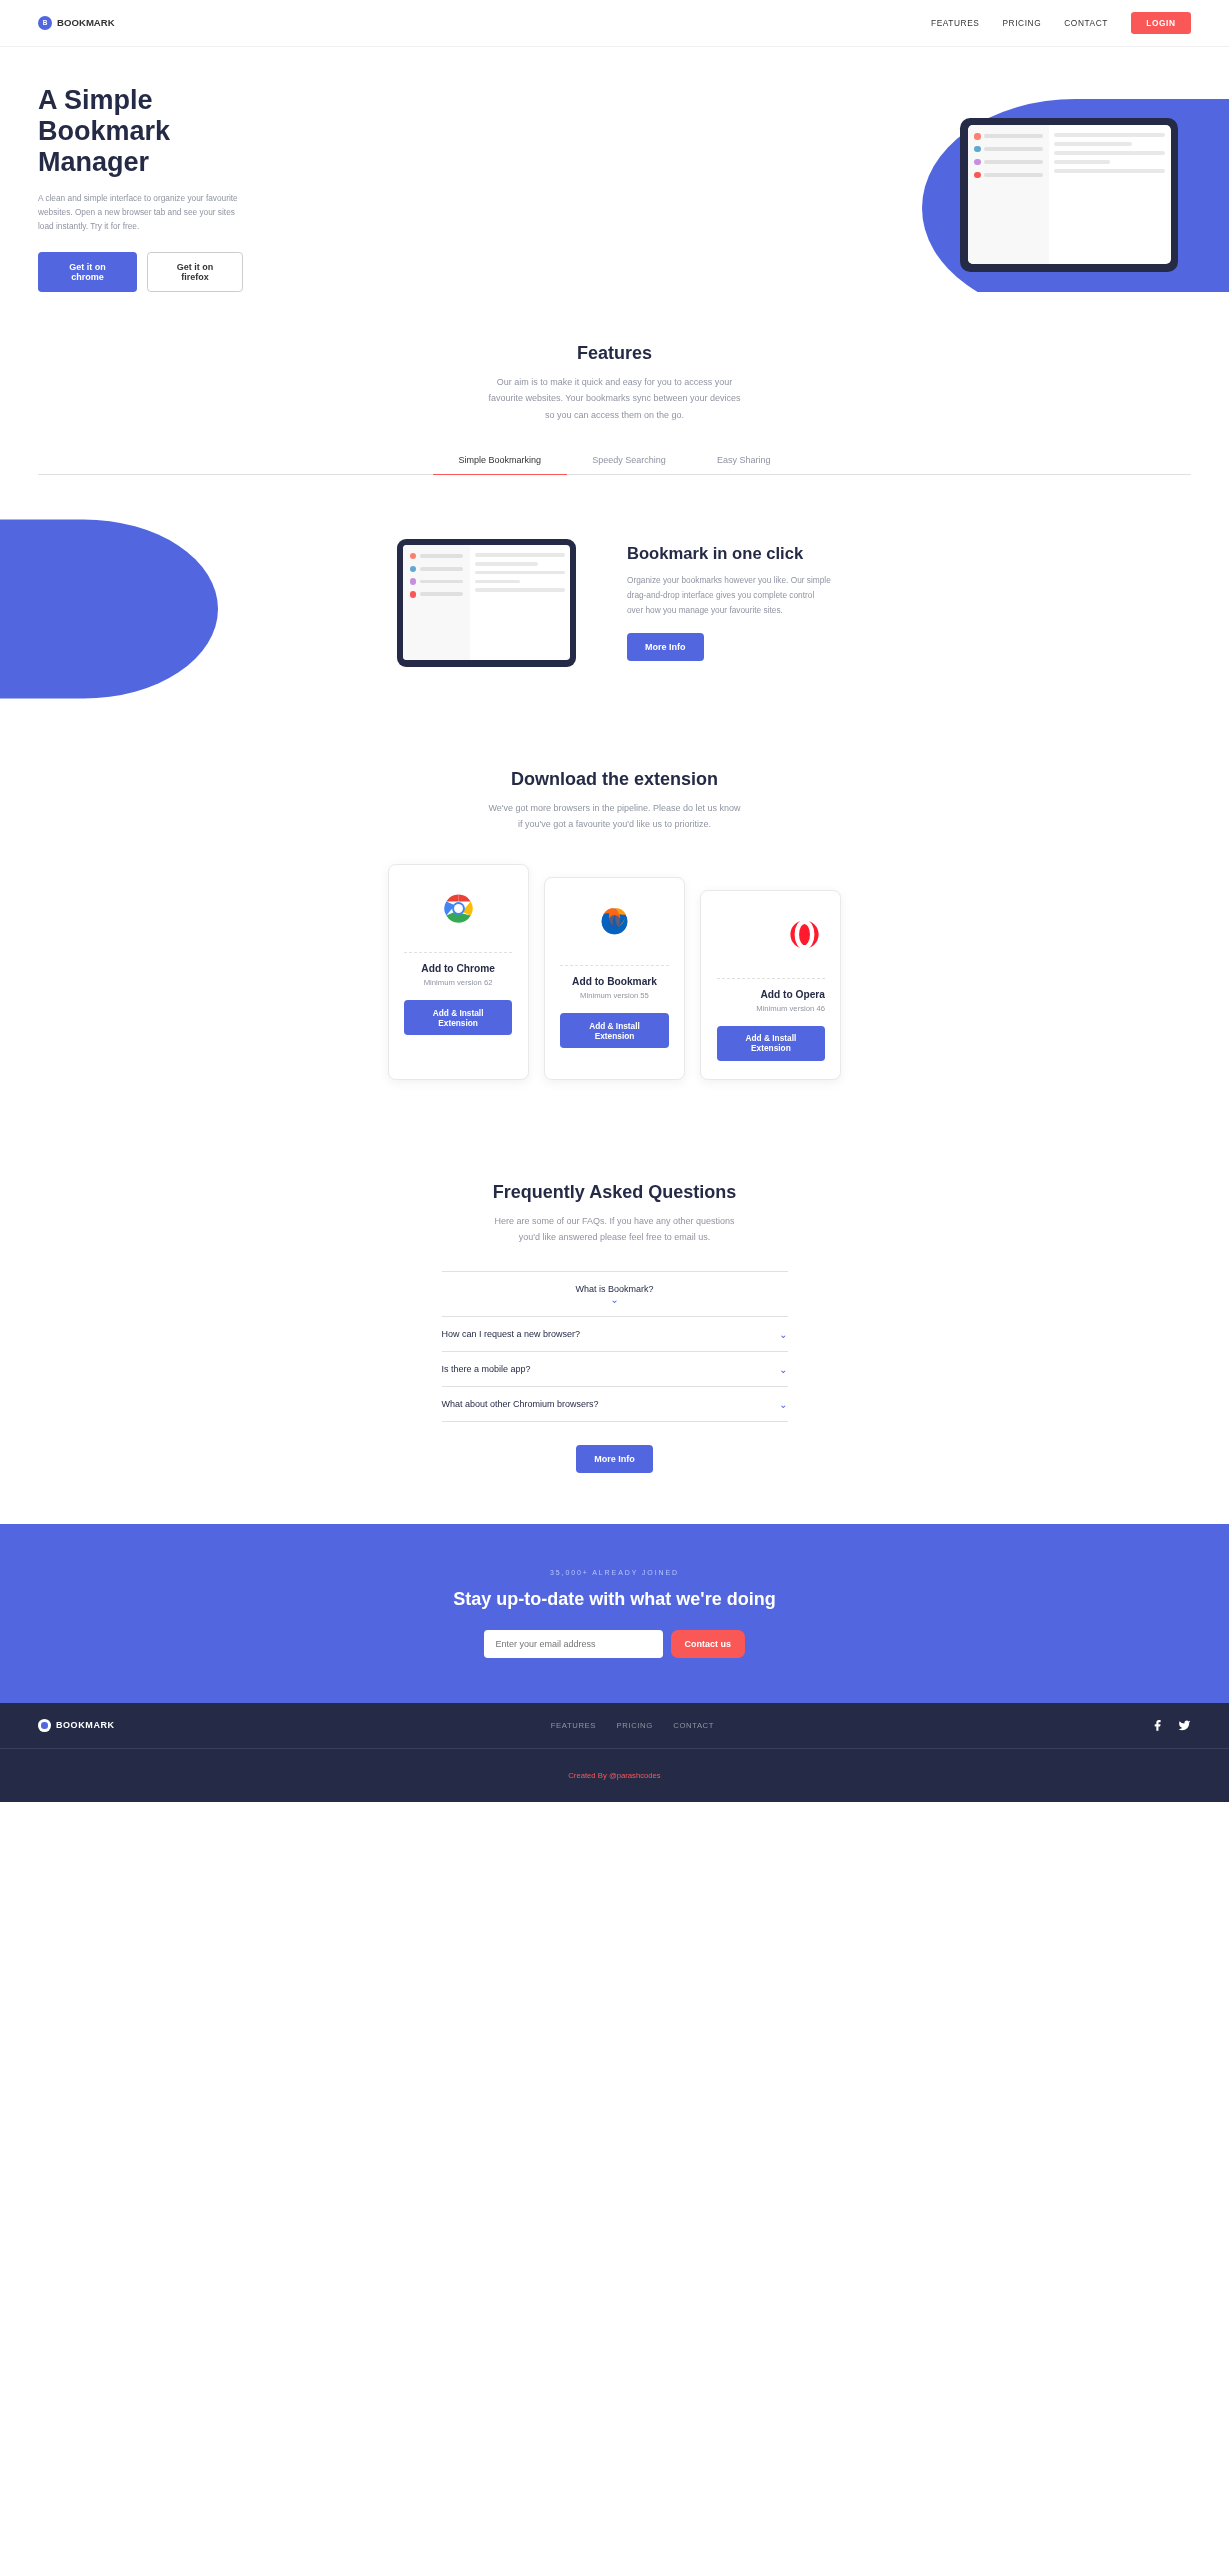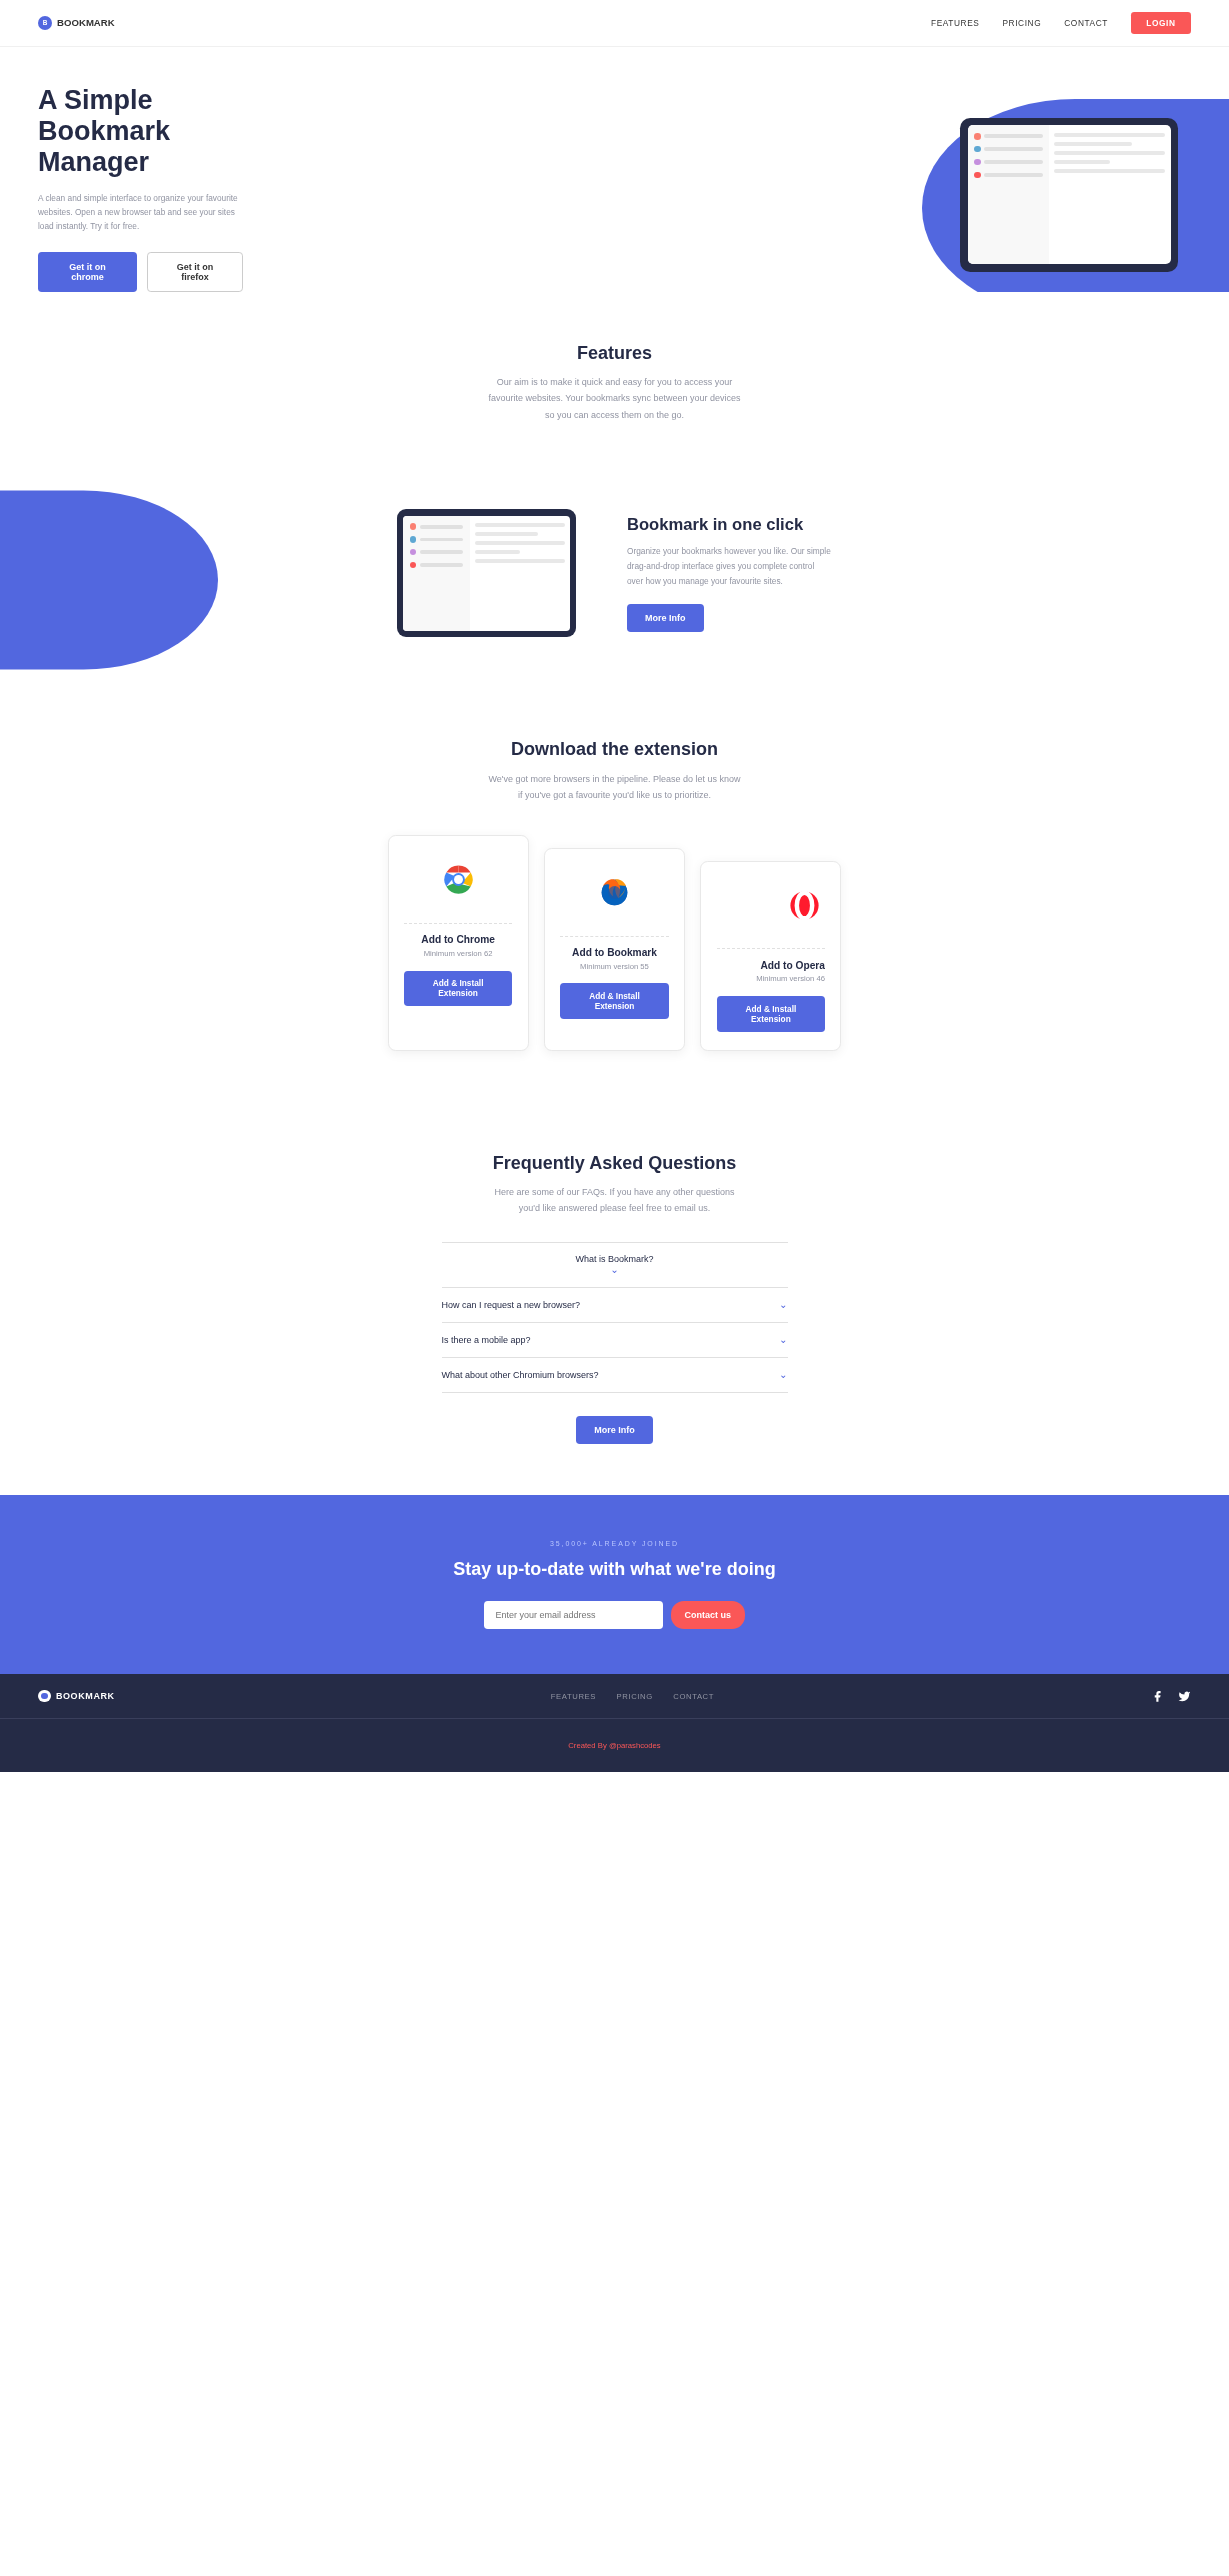--- a/index.html
+++ b/index.html
@@ -120,21 +120,21 @@
     .faq-question { font-size: 9px; color: #252b46; font-weight: 500; }
     .faq-chevron { color: #5267df; font-size: 10.2px; }
     .faq-more-btn { background: #5267df; color: #fff; border: none; padding: 9px 18px; border-radius: 3.8px; font-size: 9px; font-weight: 600; cursor: pointer; }
 
     
     .newsletter-section { background: #5267df; padding: 45px 38px; text-align: center; }
     .newsletter-badge { font-size: 7px; letter-spacing: 1.9px; color: #b8c5ff; text-transform: uppercase; margin-bottom: 11.5px; }
     .newsletter-title { font-size: 18px; font-weight: 700; color: #fff; margin-bottom: 19px; line-height: 1.3; }
     .newsletter-form { display: flex; justify-content: center; gap: 7.7px; }
     .newsletter-input { padding: 9px 11.5px; border: none; border-radius: 3.8px; font-size: 9px; width: 179px; outline: none; }
-    .newsletter-btn { background: #fa5757; color: #fff; border: none; padding: 9px 14px; border-radius: 13px; font-size: 9px; font-weight: 600; cursor: pointer; white-space: nowrap; text-align: right; }
+    .newsletter-btn { background: #fa5757; color: #fff; border: none; padding: 9px 14px; border-radius: 7px; font-size: 9px; font-weight: 600; cursor: pointer; white-space: nowrap; text-align: right; }
 
     
     footer { background: #252b46; padding: 15.4px 38px; display: flex; align-items: center; justify-content: space-between; }
     .footer-logo { display: flex; align-items: center; gap: 5.1px; }
     .footer-logo-icon { width: 12.8px; height: 12.8px; background: #fff; border-radius: 50%; display: flex; align-items: center; justify-content: center; }
     .footer-logo-dot { width: 6.4px; height: 6.4px; background: #5267df; border-radius: 50%; }
     .footer-logo-text { color: #fff; font-weight: 700; font-size: 9px; letter-spacing: 0.6px; }
     .footer-links { display: flex; gap: 20.5px; }
     .footer-links a { text-decoration: none; color: #9194a2; font-size: 7.7px; letter-spacing: 0.6px; text-transform: uppercase; }
     .footer-social { display: flex; gap: 12.8px; }
@@ -200,20 +200,25 @@
           <div class="tablet-content-line"></div>
         </div>
       </div>
     </div>
   </div>
 </section>
 
 <section class="features-section">
   <h2 class="section-title">Features</h2>
   <p class="section-subtitle">Our aim is to make it quick and easy for you to access your favourite websites. Your bookmarks sync between your devices so you can access them on the go.</p>
+  <div class="feature-tabs">
+    <div class="feature-tab active">Simple Bookmarking</div>
+    <div class="feature-tab">Speedy Searching</div>
+    <div class="feature-tab">Easy Sharing</div>
+  </div>
 </section>
 
 <section class="bookmark-section">
   <div class="bookmark-bg-blob"></div>
   <div class="bookmark-mockup">
     <div class="bookmark-mockup-screen">
       <div class="tablet-sidebar">
         <div class="tablet-sidebar-item">
             <div class="tablet-dot" style="background:#fa8072"></div>
             <div class="tablet-line"></div>

